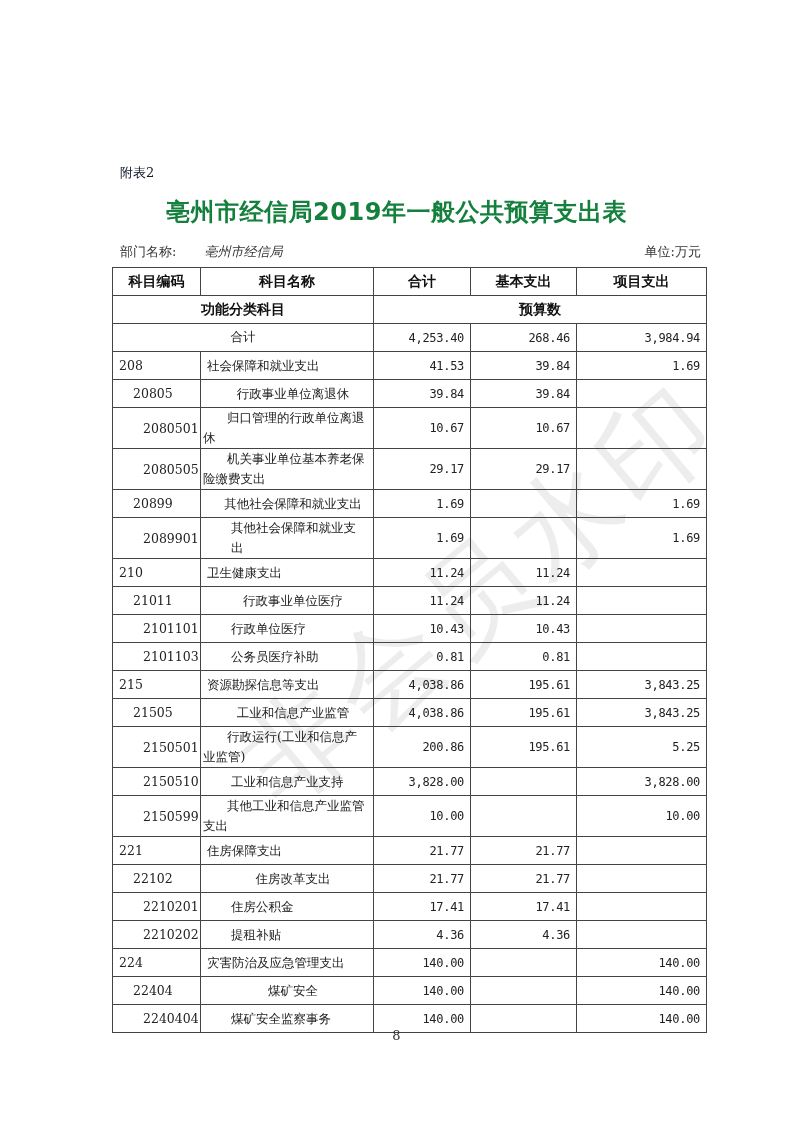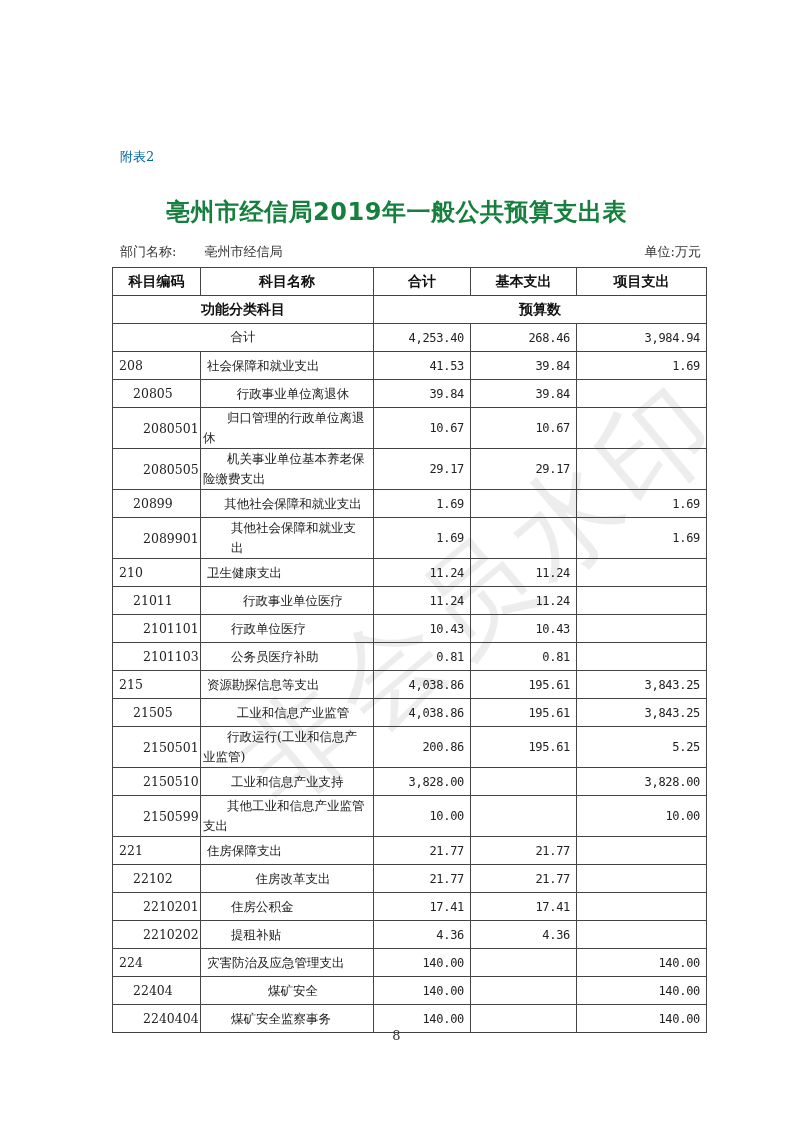--- a/index.html
+++ b/index.html
@@ -1,28 +1,28 @@
 <!DOCTYPE html>
 <html><head>
 <meta charset="utf-8">
 <style>
   html, body { margin: 0; padding: 0; }
   body {
     width: 793px; height: 1122px; background: #ffffff; position: relative; overflow: hidden;
     font-family: "DejaVu Serif", "Liberation Serif", serif; color: #222;
   }
-  .page-label { position: absolute; left: 120px; top: 148px; font-size: 13px; color: #0369a1; }
+  .page-label { position: absolute; left: 120px; top: 164px; font-size: 13px; color: #0f172a; }
   .doc-title {
     position: absolute; left: 0; right: 0; top: 196px; text-align: center;
     font-family: "DejaVu Sans", "Liberation Sans", sans-serif; font-weight: bold;
     font-size: 24px; color: #15803d; letter-spacing: 0.5px;
   }
   .meta-line { position: absolute; left: 120px; right: 92px; top: 243px; font-size: 13px; color: #333; height: 18px; }
   .meta-left { position: absolute; left: 0; }
-  .meta-left .dept-value { margin-left: 28px; }
+  .meta-left .dept-value { margin-left: 28px; font-style: italic; }
   .meta-right { position: absolute; right: 0; margin-left: 9px; }
 
   table.budget {
     position: absolute; left: 112px; top: 267px; width: 594px;
     border-collapse: collapse; table-layout: fixed; font-size: 12.5px;
   }
   table.budget td, table.budget th {
     border: 1px solid #444; padding: 0 6px; height: 27px; vertical-align: middle;
   }
   table.budget th {

